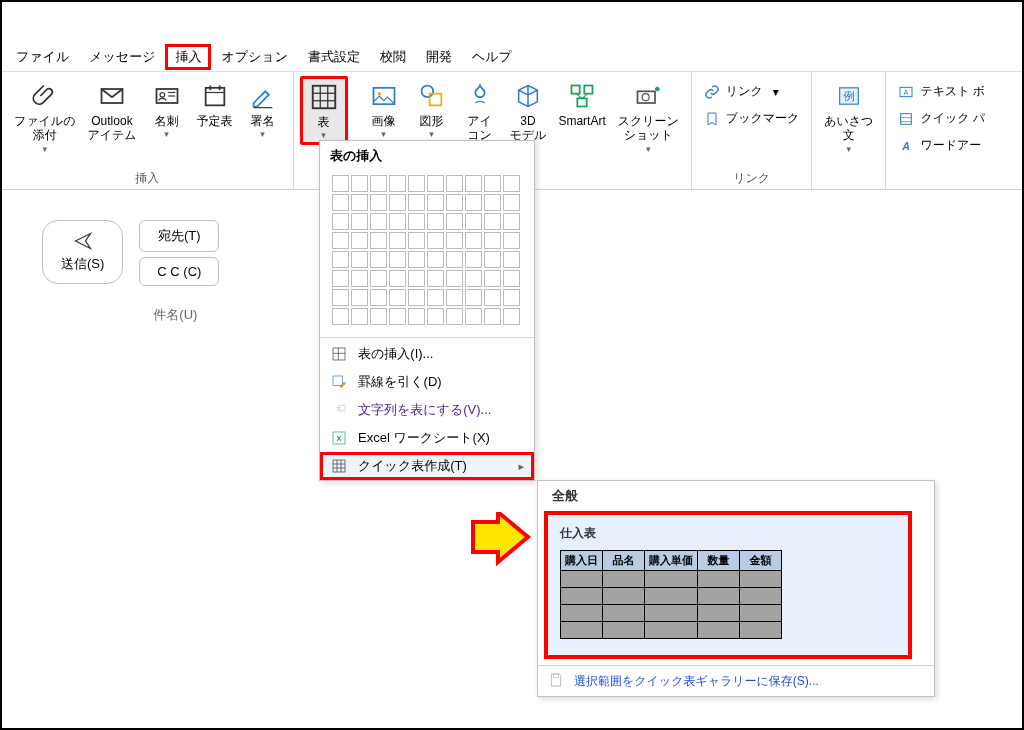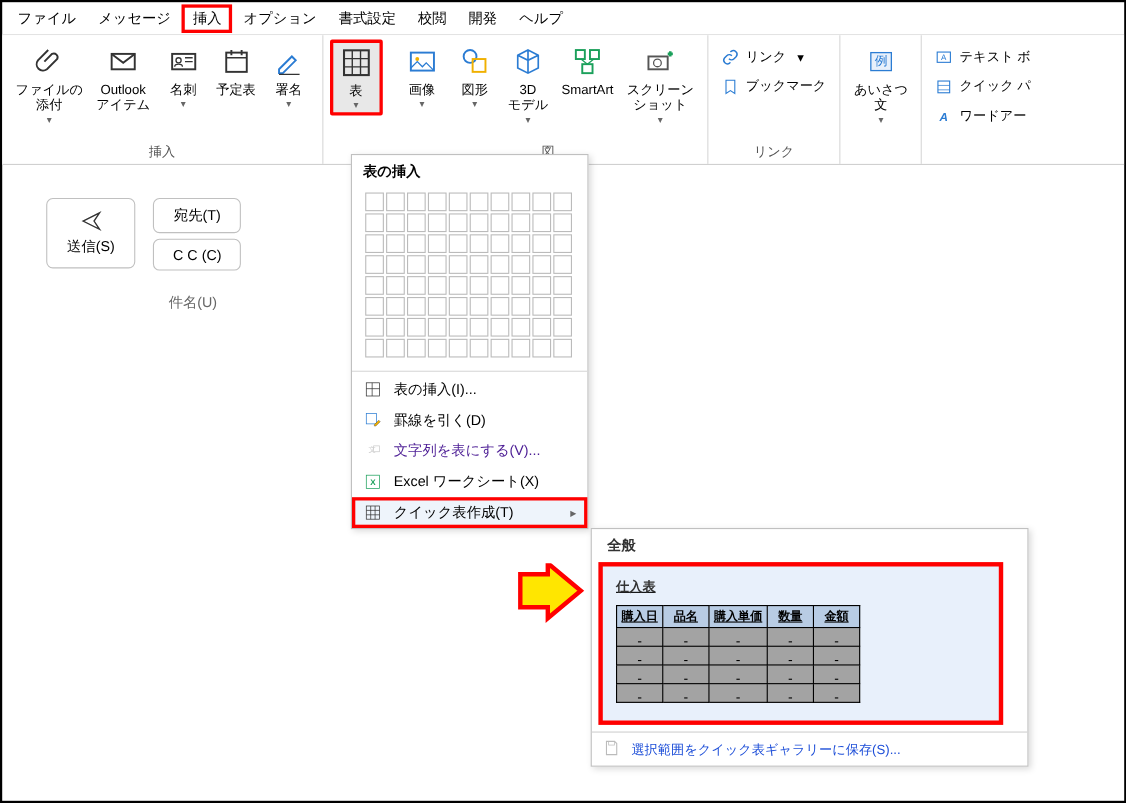--- a/index.html
+++ b/index.html
@@ -1,19 +1,19 @@
 <!DOCTYPE html>
 <html><head>
 <meta charset="utf-8">
 <style>
 * { margin: 0; padding: 0; box-sizing: border-box; font-family: "Yu Gothic UI", "Meiryo", sans-serif; }
 body { background: #fff; width: 1024px; height: 730px; overflow: hidden; position: relative; border: 2px solid #000; }
 
 
-.menubar { display: flex; height: 30px; align-items: center; padding: 0 4px; border-bottom: 1px solid #e0e0e0; }
+.menubar { display: flex; height: 30px; align-items: center; padding: 0 4px; border-bottom: 1px solid #e0e0e0; margin-top: 40px; }
 .menuitem { padding: 4px 10px; font-size: 13px; cursor: pointer; }
 .menuitem.active { border-bottom: 3px solid #2b7cd3; background: #fff; }
 .menuitem.highlighted { border: 3px solid #ff0000; padding: 1px 7px; }
 
 
 .ribbon { display: flex; background: #fff; height: 118px; border-bottom: 1px solid #d0d0d0; }
 .ribbon-group { display: flex; flex-direction: column; border-right: 1px solid #d8d8d8; padding: 4px 6px 0 6px; }
 .ribbon-row { display: flex; align-items: flex-start; flex: 1; }
 .ribbon-label { text-align: center; font-size: 12px; color: #555; padding: 2px 0; }
 .rbtn { display: flex; flex-direction: column; align-items: center; justify-content: flex-start; padding: 4px 6px; font-size: 12px; cursor: pointer; min-width: 48px; }
@@ -22,21 +22,21 @@
 .rbtn.highlighted { border: 3px solid #ff0000; background: #e8e8e8; border-radius: 2px; padding: 2px 4px; }
 .rbtn .chev { font-size: 9px; color: #666; margin-top: 1px; }
 
 
 .rbtn-sm { display: flex; align-items: center; padding: 3px 6px; font-size: 12px; cursor: pointer; gap: 6px; }
 .rbtn-sm .ico-sm { width: 16px; height: 16px; display: flex; align-items: center; justify-content: center; }
 
 
 .compose { display: flex; padding: 30px 10px 10px 40px; gap: 16px; }
 .send-col { display: flex; flex-direction: column; align-items: center; }
-.send-btn { border: 1px solid #c0c0c0; border-radius: 6px; padding: 10px 18px; display: flex; flex-direction: column; align-items: center; font-size: 13px; cursor: pointer; }
+.send-btn { border: 1px solid #c0c0c0; border-radius: 16px; padding: 10px 18px; display: flex; flex-direction: column; align-items: center; font-size: 13px; cursor: pointer; }
 .send-btn svg { margin-bottom: 4px; }
 .fields-col { display: flex; flex-direction: column; gap: 5px; }
 .field-btn { border: 1px solid #c0c0c0; border-radius: 6px; padding: 6px 16px; font-size: 13px; cursor: pointer; background: #fff; min-width: 80px; text-align: center; }
 .field-label { font-size: 13px; color: #666; padding-left: 14px; }
 
 
 .table-panel { position: absolute; left: 317px; top: 138px; width: 216px; background: #fff; border: 1px solid #c0c0c0; box-shadow: 2px 2px 6px rgba(0,0,0,0.15); }
 .table-panel-title { font-size: 13px; font-weight: bold; padding: 6px 10px 4px 10px; }
 .grid-picker { padding: 4px 10px 8px 10px; }
 .grid-picker table { border-collapse: separate; border-spacing: 2px; }
@@ -44,21 +44,21 @@
 .menu-sep { border-top: 1px solid #d8d8d8; margin: 2px 0; }
 .menu-row { display: flex; align-items: center; gap: 10px; padding: 5px 10px; font-size: 13px; cursor: pointer; }
 .menu-row.disabled { color: #4c1d95; cursor: default; }
 .menu-row .mico { width: 18px; height: 18px; display: flex; align-items: center; justify-content: center; }
 .menu-row .arrow { margin-left: auto; font-size: 11px; color: #666; }
 .menu-row.highlighted { border: 3px solid #ff0000; padding: 2px 7px; background: #eef4fb; }
 
 
 .flyout { position: absolute; left: 535px; top: 478px; width: 398px; background: #fff; border: 1px solid #c0c0c0; box-shadow: 2px 2px 6px rgba(0,0,0,0.15); }
 .flyout-header { font-size: 13px; font-weight: bold; padding: 6px 10px 6px 14px; color: #333; }
-.flyout-preview { border: 4px solid #ff0000; margin: 0 22px 6px 6px; padding: 6px; background: #e8f0fb; text-decoration: underline; }
+.flyout-preview { border: 4px solid #ff0000; margin: 0 22px 6px 6px; padding: 6px; background: #e8f0fb; }
 .preview-title { font-size: 12px; font-weight: bold; padding: 4px 6px; color: #333; }
 .preview-table { border-collapse: collapse; margin: 4px 6px 10px 6px; background: #a3a3a3; }
 .preview-table th, .preview-table td { border: 1px solid #000; font-size: 11px; padding: 2px 4px; text-align: center; }
 .preview-table th { background: #b8cce4; }
 .preview-table td { height: 16px; min-width: 42px; }
 .flyout-footer-sep { border-top: 1px solid #d0d0d0; }
 .flyout-footer { display: flex; align-items: center; gap: 8px; padding: 6px 10px; font-size: 12px; color: #1d4ed8; }
 .flyout-footer .fico { width: 18px; height: 18px; }
 
 
@@ -176,20 +176,30 @@
       </div>
       <div class="rbtn">
         <span class="ico">
             <svg width="28" height="28" viewBox="0 0 24 24">
               <circle cx="8" cy="8" r="5" fill="none" stroke="#2b7cd3" stroke-width="1.5"></circle>
               <rect x="10" y="10" width="10" height="10" fill="none" stroke="#f0b000" stroke-width="1.5"></rect>
             </svg>
           </span>
         <span class="lbl">図形</span>
         <span class="chev">▾</span>
+      </div>
+      <div class="rbtn">
+        <span class="ico">
+            <svg width="28" height="28" viewBox="0 0 24 24">
+              <path d="M12 3c1 3 4 3 4 6a4 4 0 01-8 0c0-3 3-3 4-6z" fill="none" stroke="#2b7cd3" stroke-width="1.5"></path>
+              <path d="M8 18c2-2 6-2 8 0" fill="none" stroke="#2b7cd3"></path>
+            </svg>
+          </span>
+        <span class="lbl" style="white-space:pre-line">アイ
+コン</span>
       </div>
       <div class="rbtn">
         <span class="ico">
             <svg width="28" height="28" viewBox="0 0 24 24">
               <path d="M12 3l8 4v10l-8 4-8-4V7l8-4z M12 3v18 M4 7l8 4 8-4" fill="none" stroke="#2b7cd3" stroke-width="1.3"></path>
             </svg>
           </span>
         <span class="lbl" style="white-space:pre-line">3D
 モデル</span>
         <span class="chev">▾</span>

